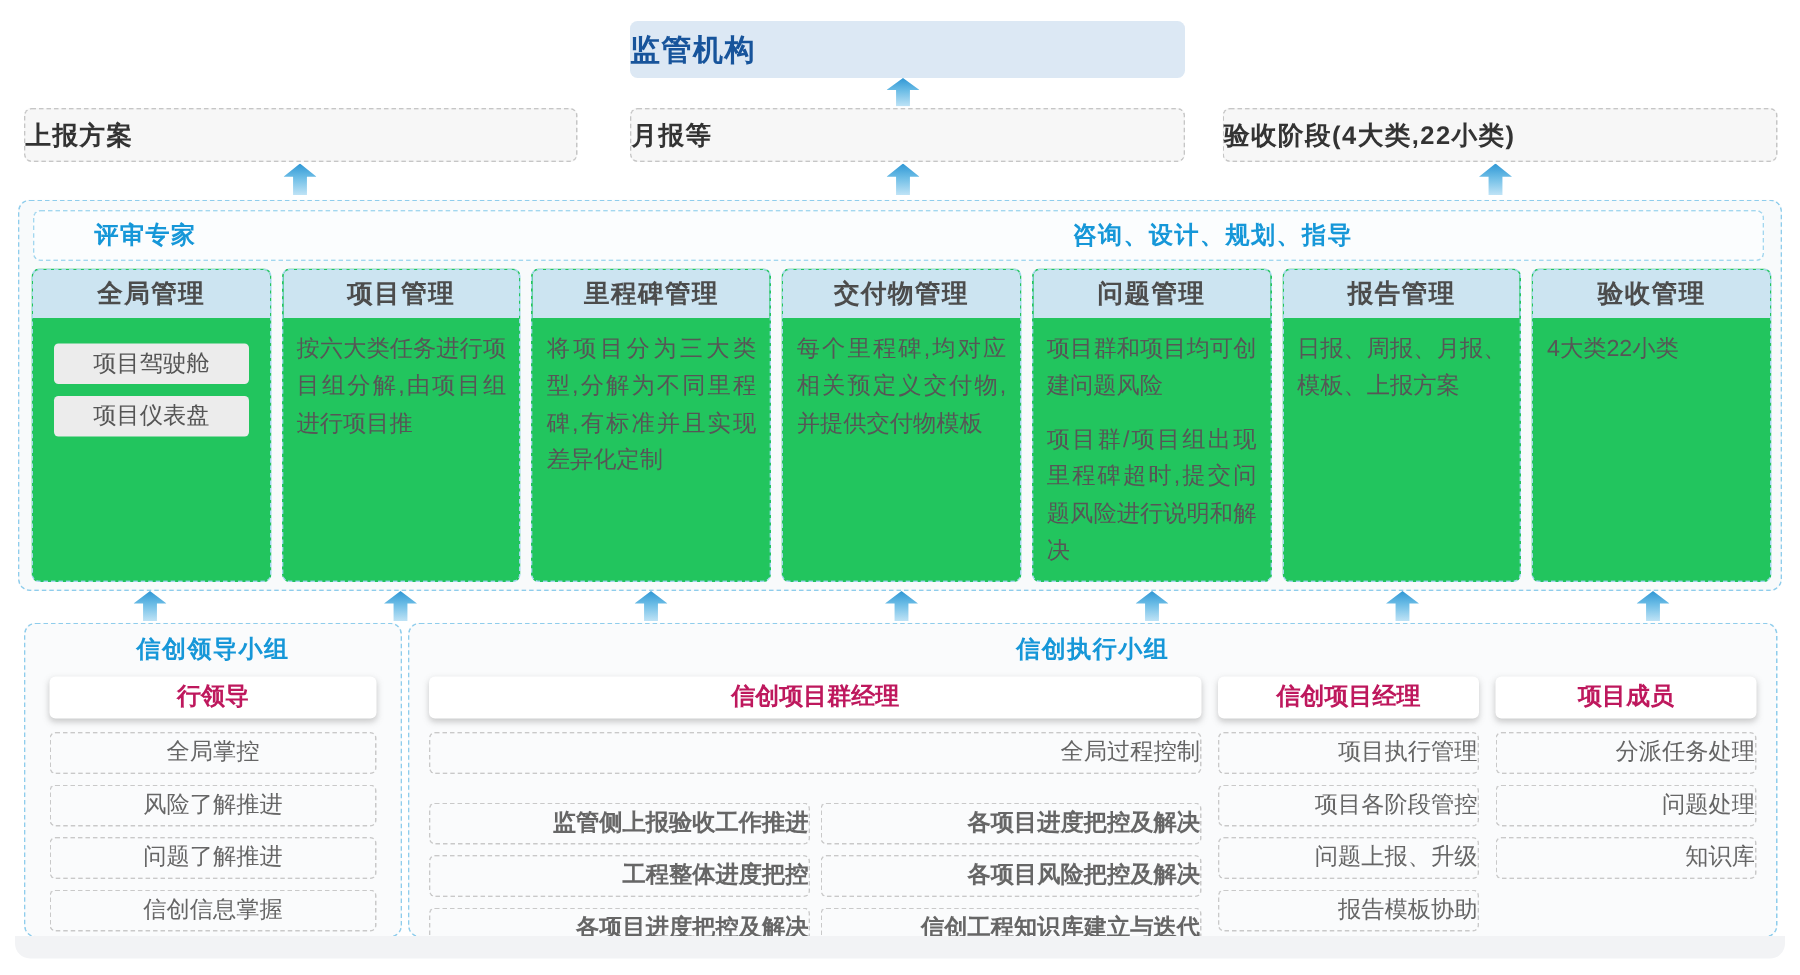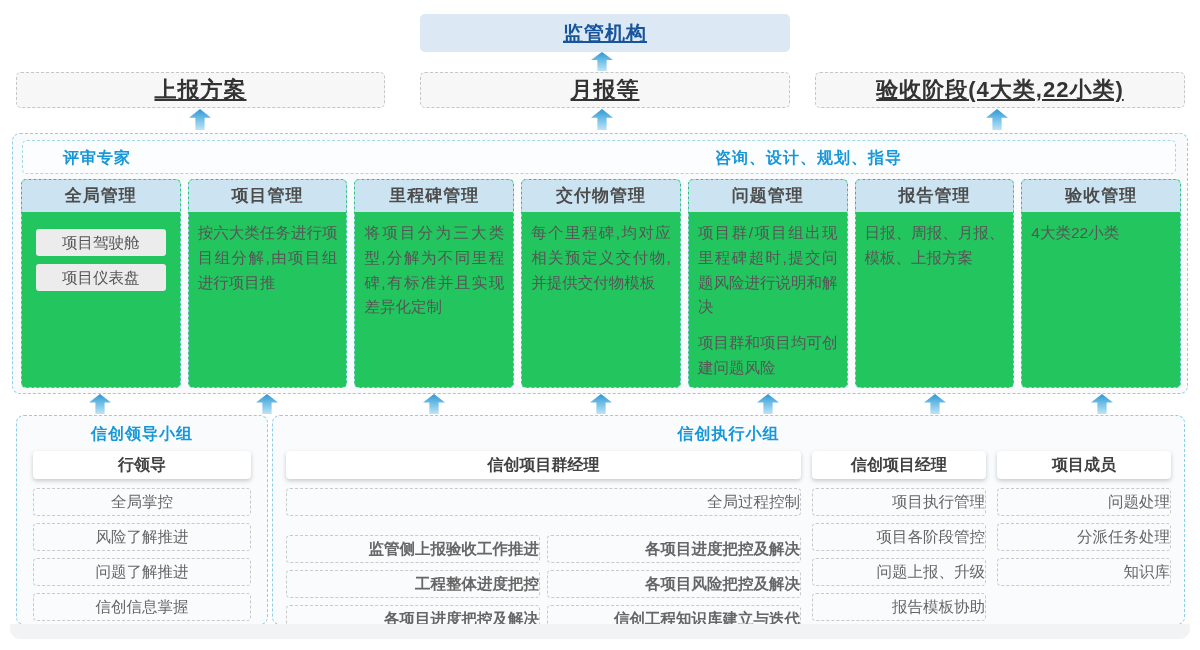--- a/index.html
+++ b/index.html
@@ -2,26 +2,26 @@
 <html><head>
 <meta charset="utf-8">
 <style>
   html,body{margin:0;padding:0;background:#fff;}
   .canvas{position:relative;width:1200px;height:650px;background:#ffffff;
     font-family:"Liberation Sans","DejaVu Sans",sans-serif;overflow:hidden;}
 
   .band{position:absolute;left:10px;top:624px;width:1180px;height:15px;
     background:#f2f3f5;border-radius:0 0 10px 10px;}
 
-  .topbox{position:absolute;display:flex;align-items:center;justify-content:center;
-    font-weight:bold;border-radius:5px;box-sizing:border-box;text-decoration:underline;}
+  .topbox{position:absolute;display:flex;align-items:center;justify-content:flex-start;
+    font-weight:bold;border-radius:5px;box-sizing:border-box;}
   .regulator{left:420px;top:14px;width:370px;height:38px;background:#dce8f4;
     color:#17549b;font-size:20px;letter-spacing:1px;}
   .l2{top:72px;height:36px;background:#f7f7f7;border:1px dashed #c6c6c6;
-    color:#333;font-size:22px;letter-spacing:1px;}
+    color:#333;font-size:17px;letter-spacing:1px;}
   .l2a{left:16px;width:369px;}
   .l2b{left:420px;width:370px;}
   .l2c{left:815px;width:370px;}
 
   .arrow{position:absolute;width:22px;
     background:linear-gradient(180deg,#2f97d5 0%,#6dbde6 45%,#bfe3f6 100%);
     clip-path:polygon(50% 0,100% 42%,71% 42%,71% 100%,29% 100%,29% 42%,0 42%);}
 
   .main{position:absolute;left:12px;top:133px;width:1176px;height:261px;
     border:1.5px dashed #8fcdec;border-radius:8px;background:#f8fafb;box-sizing:border-box;}
@@ -41,21 +41,21 @@
   .pill{height:27px;line-height:27px;background:#ececec;border-radius:3px;color:#555;
     font-size:15.5px;text-align:center;margin:8px 5px 0;}
   .pill + .pill{}
 
   .group{position:absolute;top:415px;height:210px;border:1.5px dashed #8fcdec;
     border-radius:8px;background:#fafbfc;box-sizing:border-box;}
   .g-left{left:16px;width:252px;}
   .g-right{left:272px;width:913px;}
   .g-title{height:35px;line-height:36px;text-align:center;}
   .role{background:#ffffff;border-radius:4px;box-shadow:0 2px 4px rgba(110,110,110,.35);
-    height:28px;line-height:28px;font-weight:bold;color:#404040;font-size:16px;text-align:center;}
+    height:28px;line-height:28px;font-weight:bold;color:#be185d;font-size:16px;text-align:center;}
   .item{border:1px dashed #c9c9c9;border-radius:4px;height:26px;line-height:26px;
     color:#666;font-size:15.5px;text-align:center;background:transparent;}
   .g-left-inner{padding:0 16px;}
   .g-left-inner .item{margin-top:7px;}
   .g-left-inner .role{margin-bottom:9px;}
   .g-right-inner{display:flex;padding:0 13px;gap:11px;}
   .sec-a{width:515px;flex:none;}
   .sec-b,.sec-c{flex:1;}
   .sec .item{margin-top:7px;text-align:right;}
   .sec .role{margin-bottom:9px;}
@@ -118,22 +118,22 @@
       <div class="col">
         <div class="col-h">交付物管理</div>
         <div class="col-b">
           <p>每个里程碑,均对应相关预定义交付物,并提供交付物模板</p>
         </div>
       </div>
 
       <div class="col">
         <div class="col-h">问题管理</div>
         <div class="col-b">
+          <p>项目群和项目均可创建问题风险</p>
           <p>项目群/项目组出现里程碑超时,提交问题风险进行说明和解决</p>
-          <p>项目群和项目均可创建问题风险</p>
         </div>
       </div>
 
       <div class="col">
         <div class="col-h">报告管理</div>
         <div class="col-b">
           <p>日报、周报、月报、模板、上报方案</p>
         </div>
       </div>
 
@@ -186,22 +186,22 @@
       <div class="sec sec-b">
         <div class="role">信创项目经理</div>
         <div class="item">项目执行管理</div>
         <div class="item">项目各阶段管控</div>
         <div class="item">问题上报、升级</div>
         <div class="item">报告模板协助</div>
       </div>
 
       <div class="sec sec-c">
         <div class="role">项目成员</div>
+        <div class="item">分派任务处理</div>
         <div class="item">问题处理</div>
-        <div class="item">分派任务处理</div>
         <div class="item">知识库</div>
       </div>
 
     </div>
   </div>
 
   <div class="band"></div>
 </div>
 
 </body></html>

